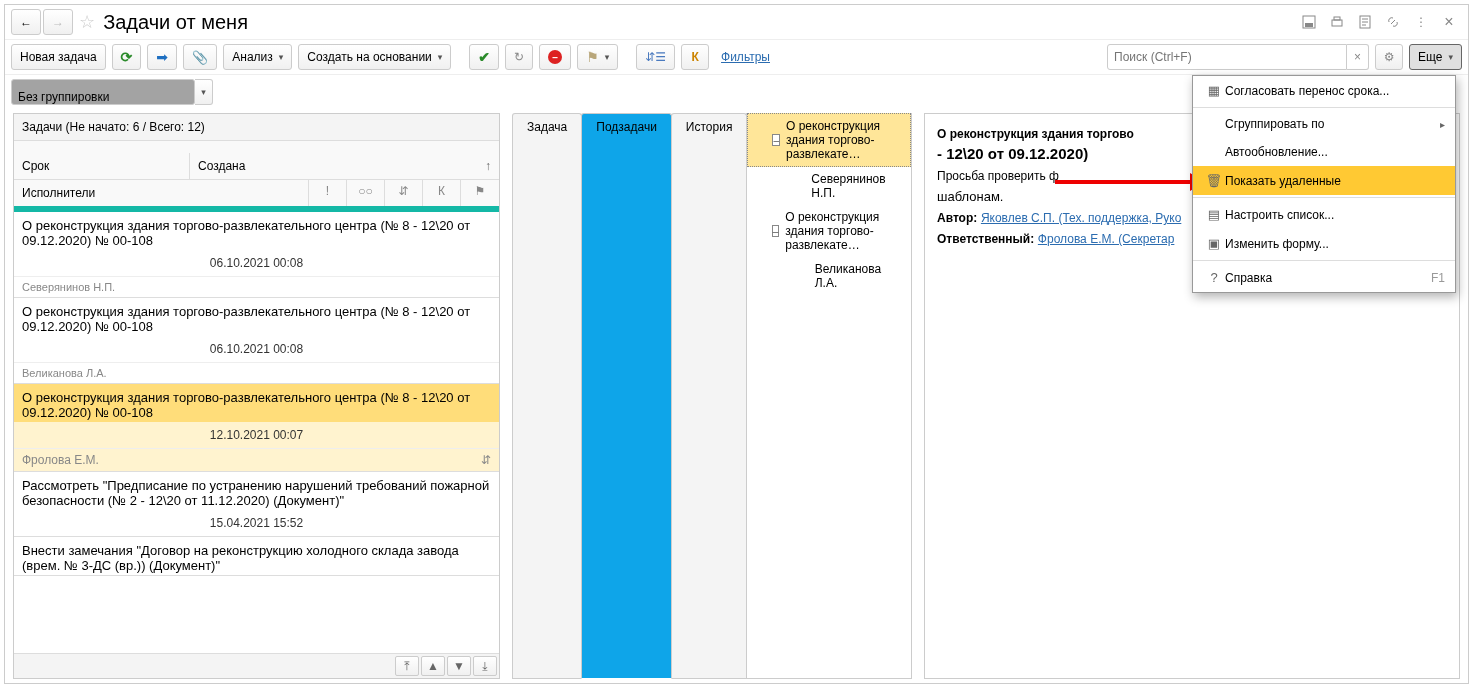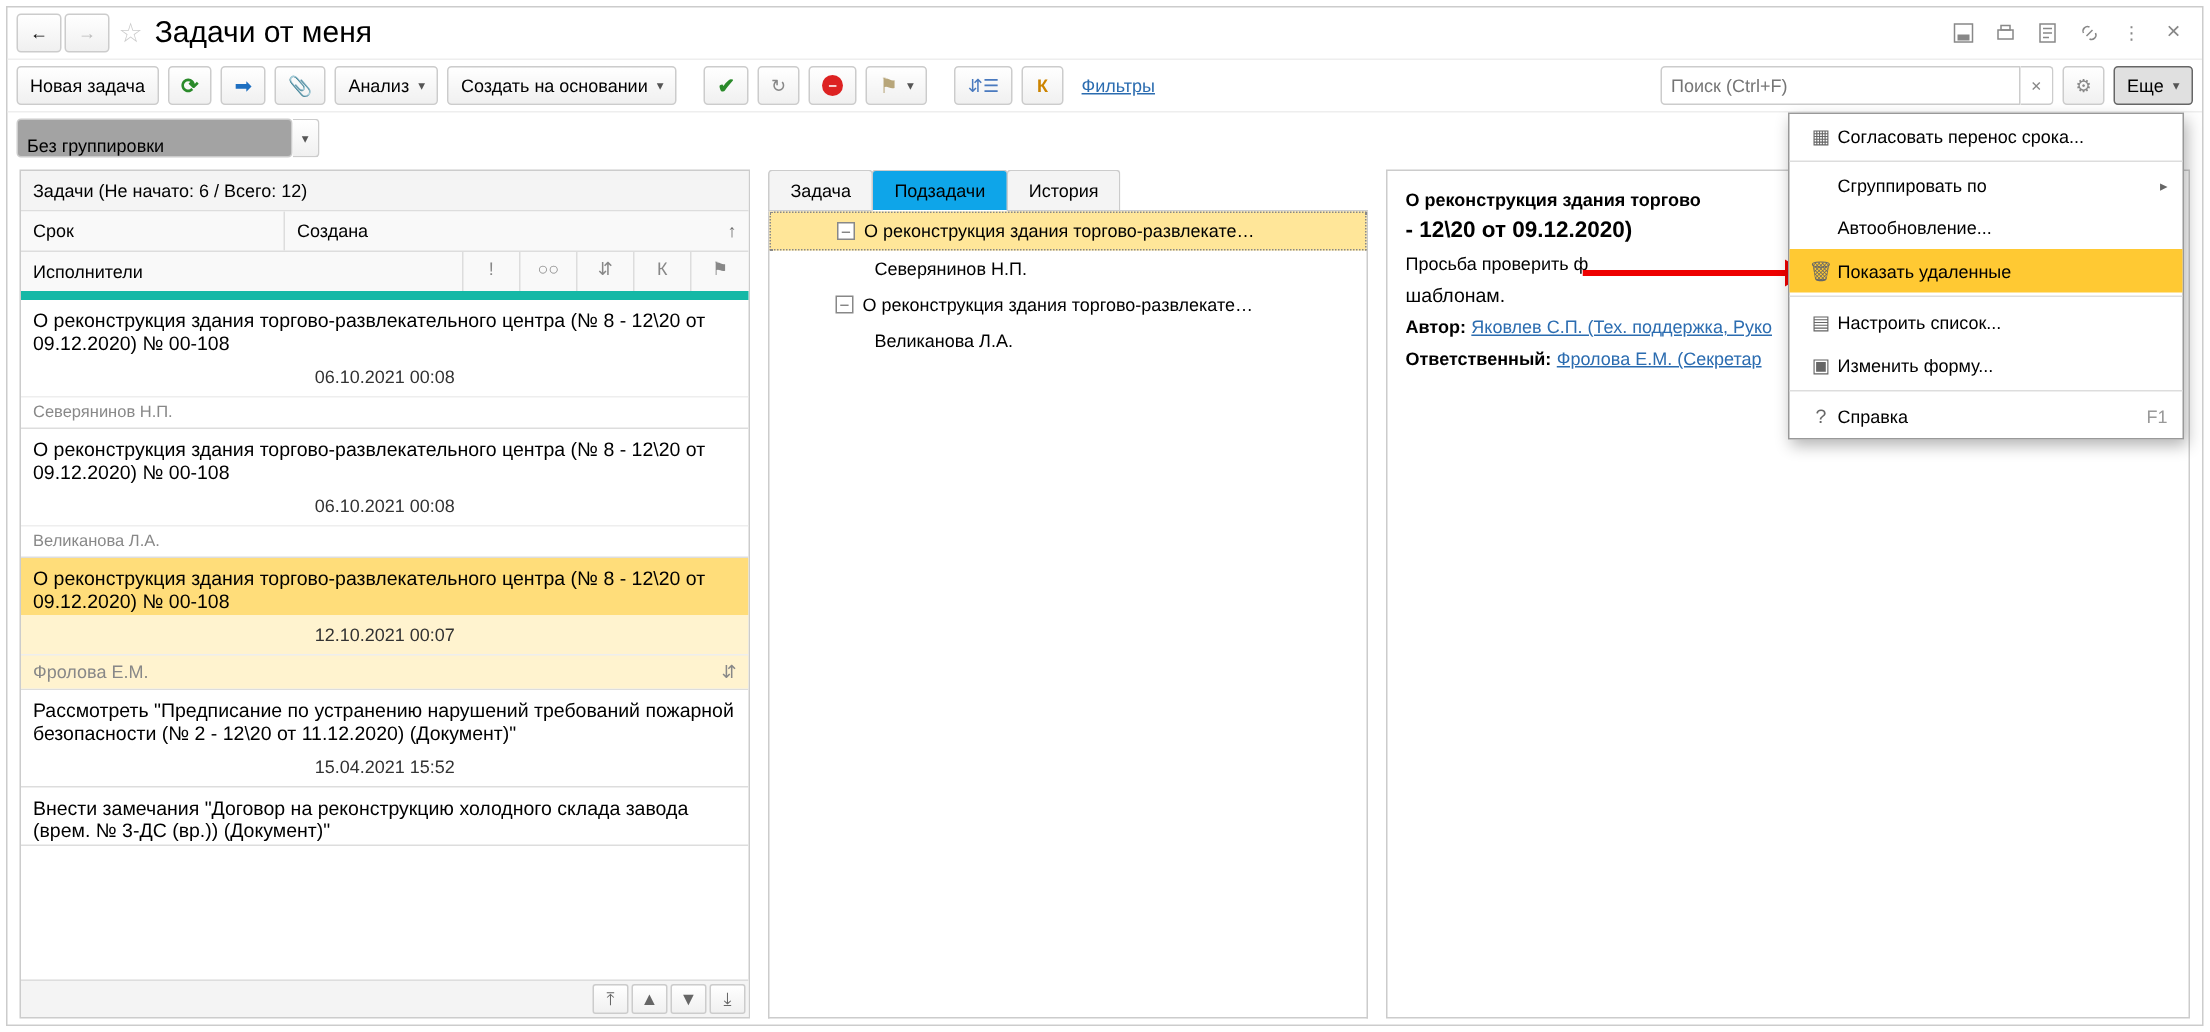--- a/index.html
+++ b/index.html
@@ -41,41 +41,41 @@
   .grouping-row { padding:4px 6px; }
   .group-select { border:1px solid #ccc; height:26px; width:184px; padding:0 6px; display:flex; align-items:flex-end; border-radius:3px; background:#a3a3a3;}
   .group-dd { border:1px solid #ccc; border-left:none; width:18px; height:26px; display:flex;align-items:center;justify-content:center; background: linear-gradient(#fff,#f0f0f0); border-radius:0 3px 3px 0;}
   .group-wrap { display:flex; }
   
   
   .body { flex:1; display:flex; overflow:hidden; }
   .left-panel { width:487px; border:1px solid #ccc; margin:4px 0 4px 8px; display:flex; flex-direction:column; }
   .left-header { background:#f4f4f4; padding:6px 8px; border-bottom:1px solid #ddd; }
   .col-row { display:flex; background:#f9f9f9; border-bottom:1px solid #ddd;}
-  .col-row .col { padding:6px 8px; border-right:1px solid #ddd; }
+  .col-row .col { padding:6px 8px; border-right:1px solid #ddd;margin-top:12px; }
   .col-row .col:last-child { border-right:none;}
   .col-row2 { display:flex; background:#f9f9f9; border-bottom:6px solid #14b8a6;}
   .col-row2 .c { flex:1; padding:6px 8px; border-right:1px solid #ddd;}
   .col-row2 .ci { width:38px; padding:4px 8px; border-right:1px solid #ddd; text-align:center; color:#888;}
   .col-row2 .ci:last-child{border-right:none;}
   .list-body { flex:1; overflow:auto; }
   .task-card { border-bottom:1px solid #ddd; }
   .task-title { padding:6px 8px 2px 8px; font-size:13px; }
   .task-date { text-align:center; padding:6px; color:#333;}
   .task-exec { padding:4px 8px; color:#888; font-size:11px; border-top:1px solid #eee; display:flex; align-items:center;}
   .task-exec .mi { margin-left:auto; color:#888;}
   .task-card.selected .task-title { background:#ffdd7a; }
   .task-card.selected .task-date { background:#fff3cf;}
   .task-card.selected .task-exec { background:#fff3cf;}
   .check-circ { width:14px;height:14px;border:1px solid #888;border-radius:50%;display:inline-flex;align-items:center;justify-content:center;font-size:10px;}
   .list-footer { display:flex; justify-content:flex-end; padding:2px; background:#f4f4f4; border-top:1px solid #ddd; gap:2px;}
   .list-footer .fb { border:1px solid #ccc;background:linear-gradient(#fff,#f0f0f0);width:24px;height:20px;display:flex;align-items:center;justify-content:center;cursor:pointer; font-size:10px; color:#666; border-radius:2px;}
   
   
-  .mid-panel { width:400px; margin:4px 0 4px 12px; display:flex; flex-direction:column;}
+  .mid-panel { width:400px; margin:4px 0 4px 12px; display:flex; flex-direction:row;}
   .tabs { display:flex; border-bottom:1px solid #ccc;}
   .tab { padding:6px 14px; border:1px solid #ccc; border-bottom:none; background:#f4f4f4; margin-right:-1px; cursor:pointer; border-radius:3px 3px 0 0;}
   .tab.active { background:#0ea5e9; position:relative; z-index:1; border-bottom:1px solid #fff; margin-bottom:-1px;}
   .tree { border:1px solid #ccc; border-top:none; flex:1; }
   .tree-row { display:flex; align-items:center; padding:5px 8px; }
   .tree-row.sel { background:#ffe699; }
   .tree-row.cursor { border:1px dotted #888;}
   .tree-exp { width:12px;height:12px;border:1px solid #888;display:flex;align-items:center;justify-content:center;font-size:10px;margin-right:6px; color:#555; background:#fff;}
   .tree-ind { display:inline-block;}
   

